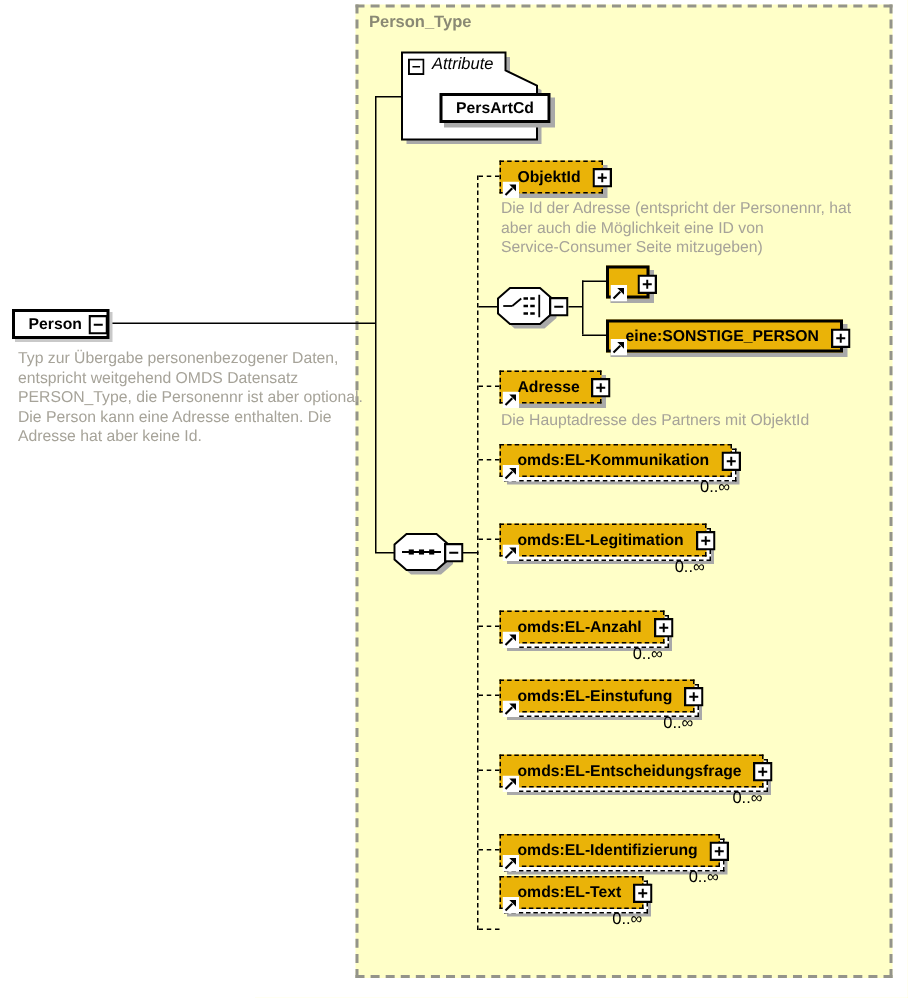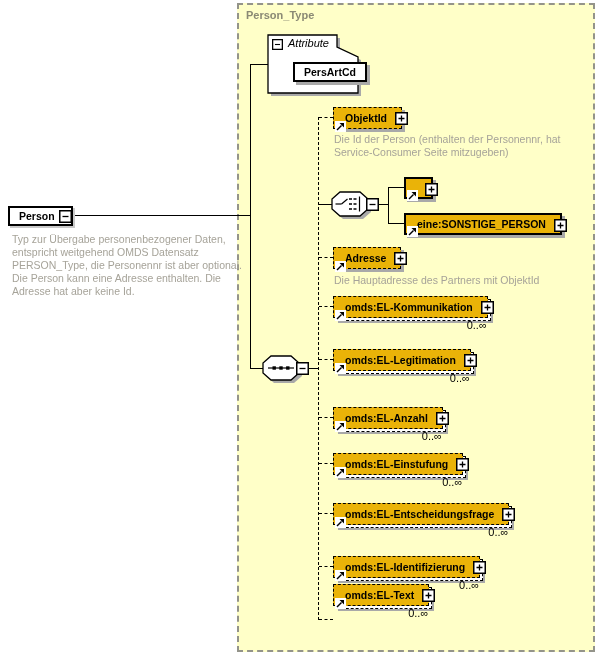--- a/index.html
+++ b/index.html
@@ -168,21 +168,22 @@
       <span class="refarrow"><svg width="11" height="11">
             <use href="#ic-ref"></use>
           </svg></span>
       <span>ObjektId</span>
       <span class="plusbox"><svg width="13" height="13">
             <use href="#ic-plus"></use>
           </svg></span>
     </div>
   </div>
   <div class="desc" style="left:334px;top:133px;">
-    <div>Die Id der Person (enthalten der Personennr, hat</div>
+    <div>Die Id der Adresse (entspricht der Personennr, hat</div>
+    <div>aber auch die Möglichkeit eine ID von</div>
     <div>Service-Consumer Seite mitzugeben)</div>
   </div>
 
   <div class="ewrap solid single" style="left:404px;top:177px;">
     <div class="face">
       <span class="refarrow"><svg width="11" height="11">
             <use href="#ic-ref"></use>
           </svg></span>
       <span class="plusbox"><svg width="13" height="13">
             <use href="#ic-plus"></use>

